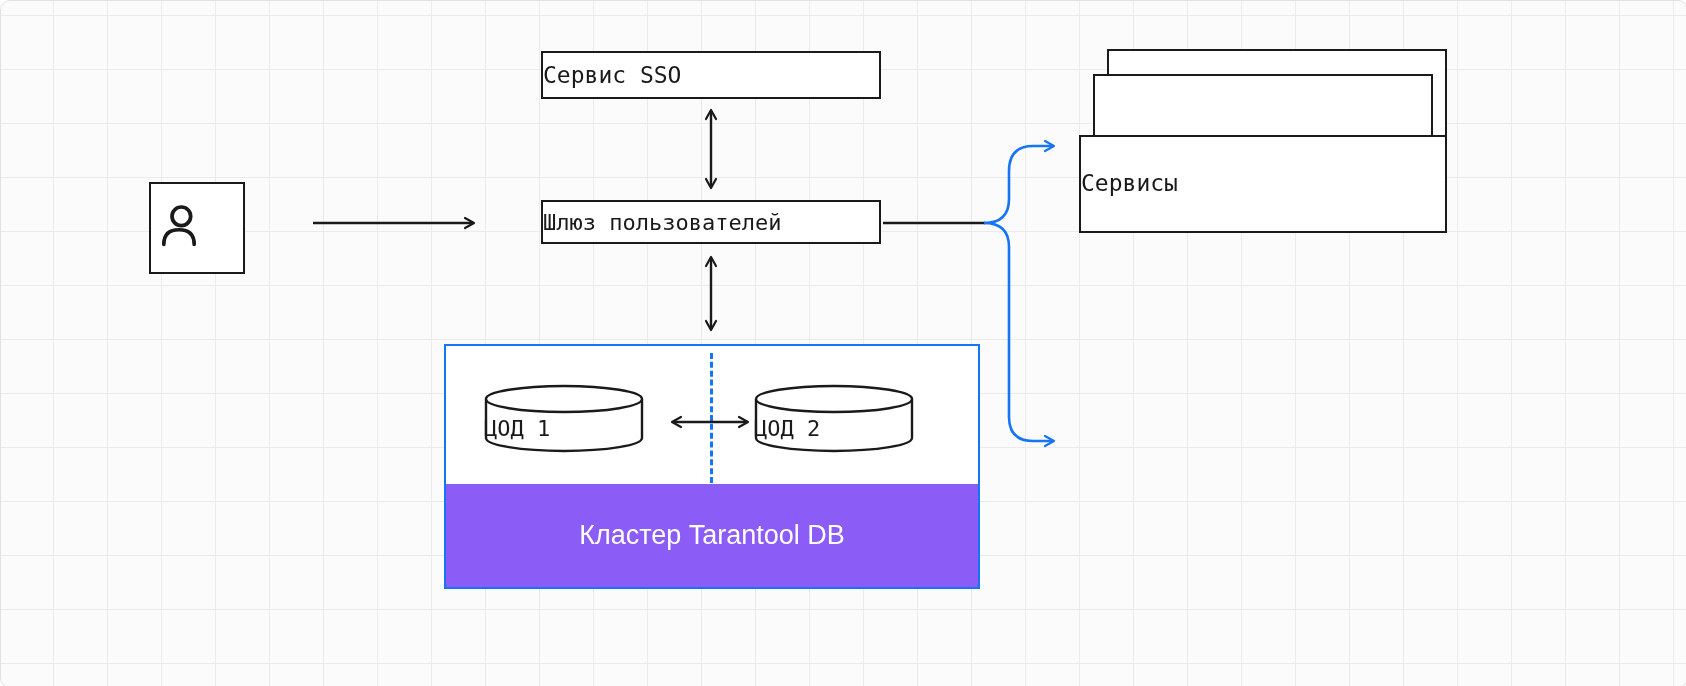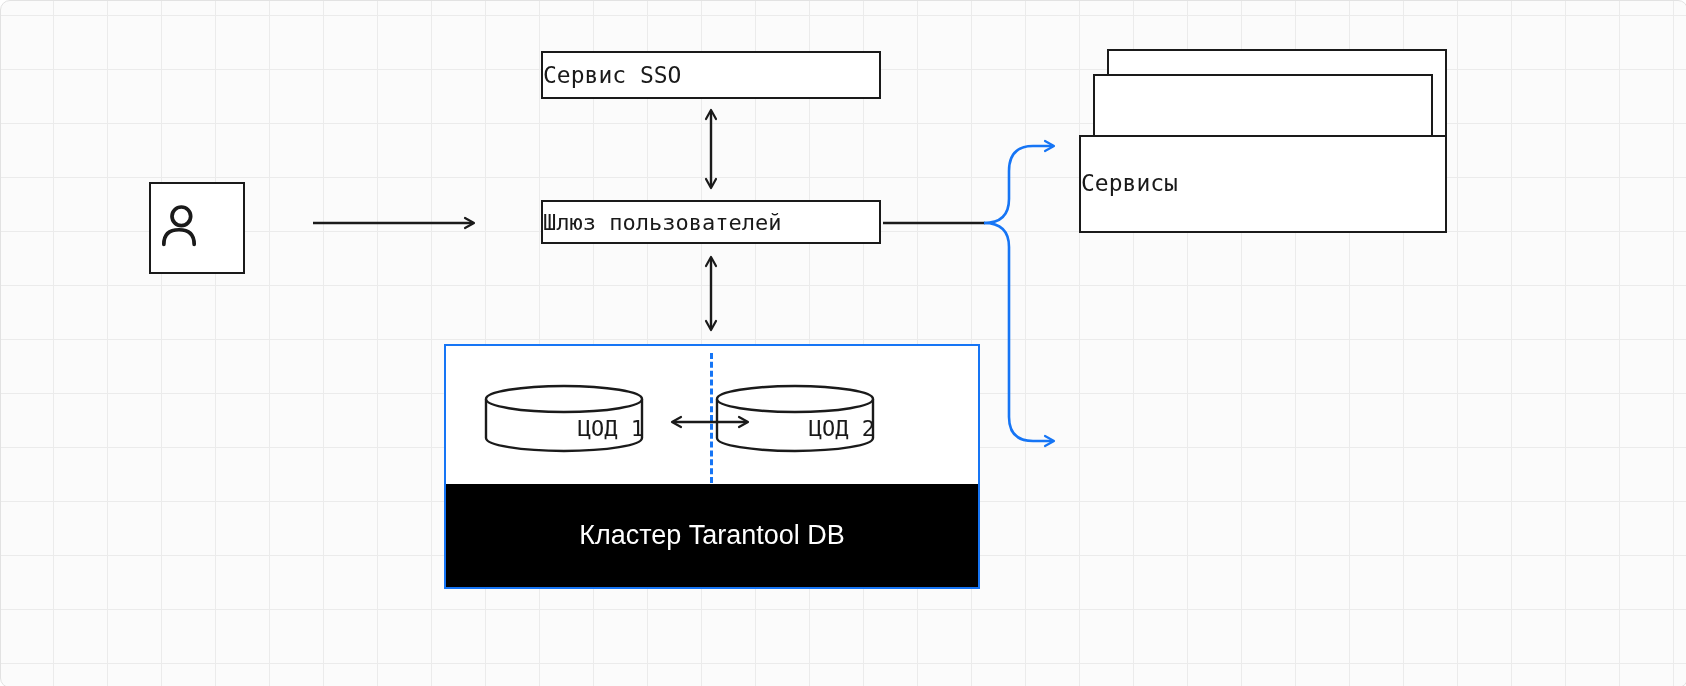--- a/index.html
+++ b/index.html
@@ -33,36 +33,36 @@
   .services-back1{left:1092px;top:73px;width:340px;height:98px;z-index:1;}
   .services-back2{left:1106px;top:48px;width:340px;height:98px;z-index:0;}
   .services-main{left:1078px;top:98px;width:368px;height:98px;font-size:23px;line-height:1.45;z-index:2;margin-top:36px;}
   .two-line span{display:block;}
   .cluster{
     position:absolute;left:443px;top:343px;width:536px;height:245px;
     border:2px solid #1675f5;background:#ffffff;box-sizing:border-box;
   }
   .cluster-band{
     position:absolute;left:0;bottom:0;width:100%;height:103px;
-    background:#000000;color:#ffffff;
+    background:#8b5cf6;color:#ffffff;
     display:flex;align-items:center;justify-content:center;
     font-family:"Liberation Sans", sans-serif;
     font-size:27px;
   }
   .cluster-divider{
     position:absolute;left:264px;top:7px;height:130px;width:0;
     border-left:3px dashed #1675f5;
   }
   .cyl{position:absolute;width:160px;height:70px;}
   .cyl-1{left:483px;top:383px;}
-  .cyl-2{left:714px;top:383px;text-decoration:underline;}
+  .cyl-2{left:753px;top:383px;text-decoration:underline;}
   .cyl svg{position:absolute;left:0;top:0;}
   .cyl-label{
     position:absolute;left:0;right:0;top:32px;
-    text-align:right;font-size:22px;
+    text-align:left;font-size:22px;
   }
   .edges{position:absolute;inset:0;pointer-events:none;z-index:5;}
   .person-icon-wrap{width:56px;height:56px;display:flex;align-items:center;justify-content:center;}
 </style>
 </head>
 <body>
 
 <div class="canvas">
 
   <div class="node box-user">

